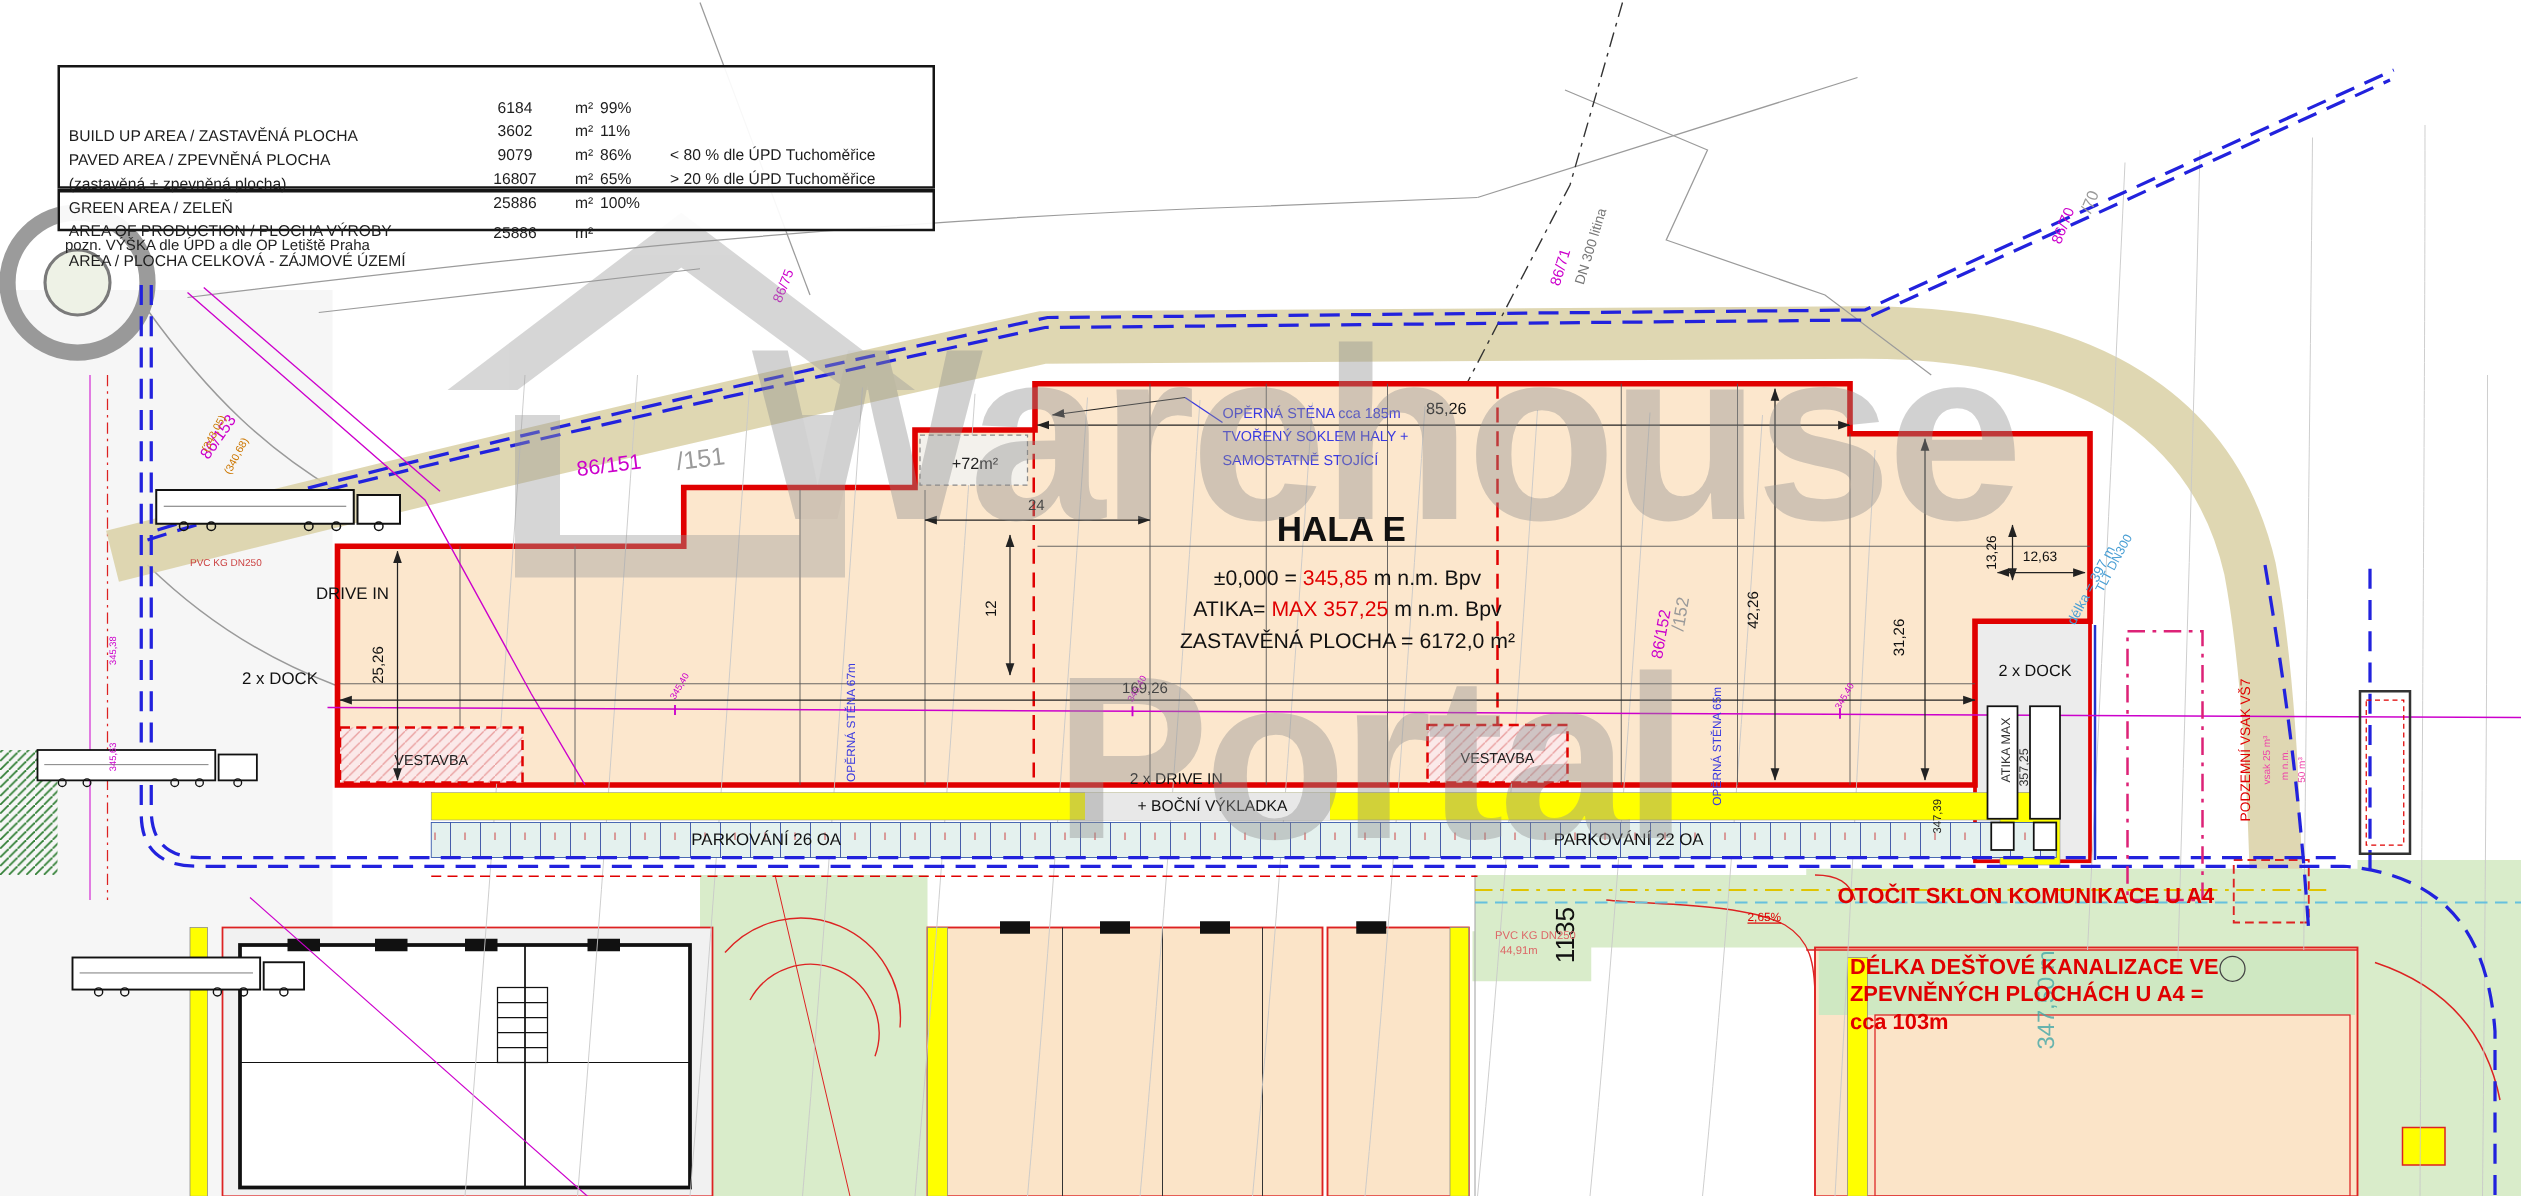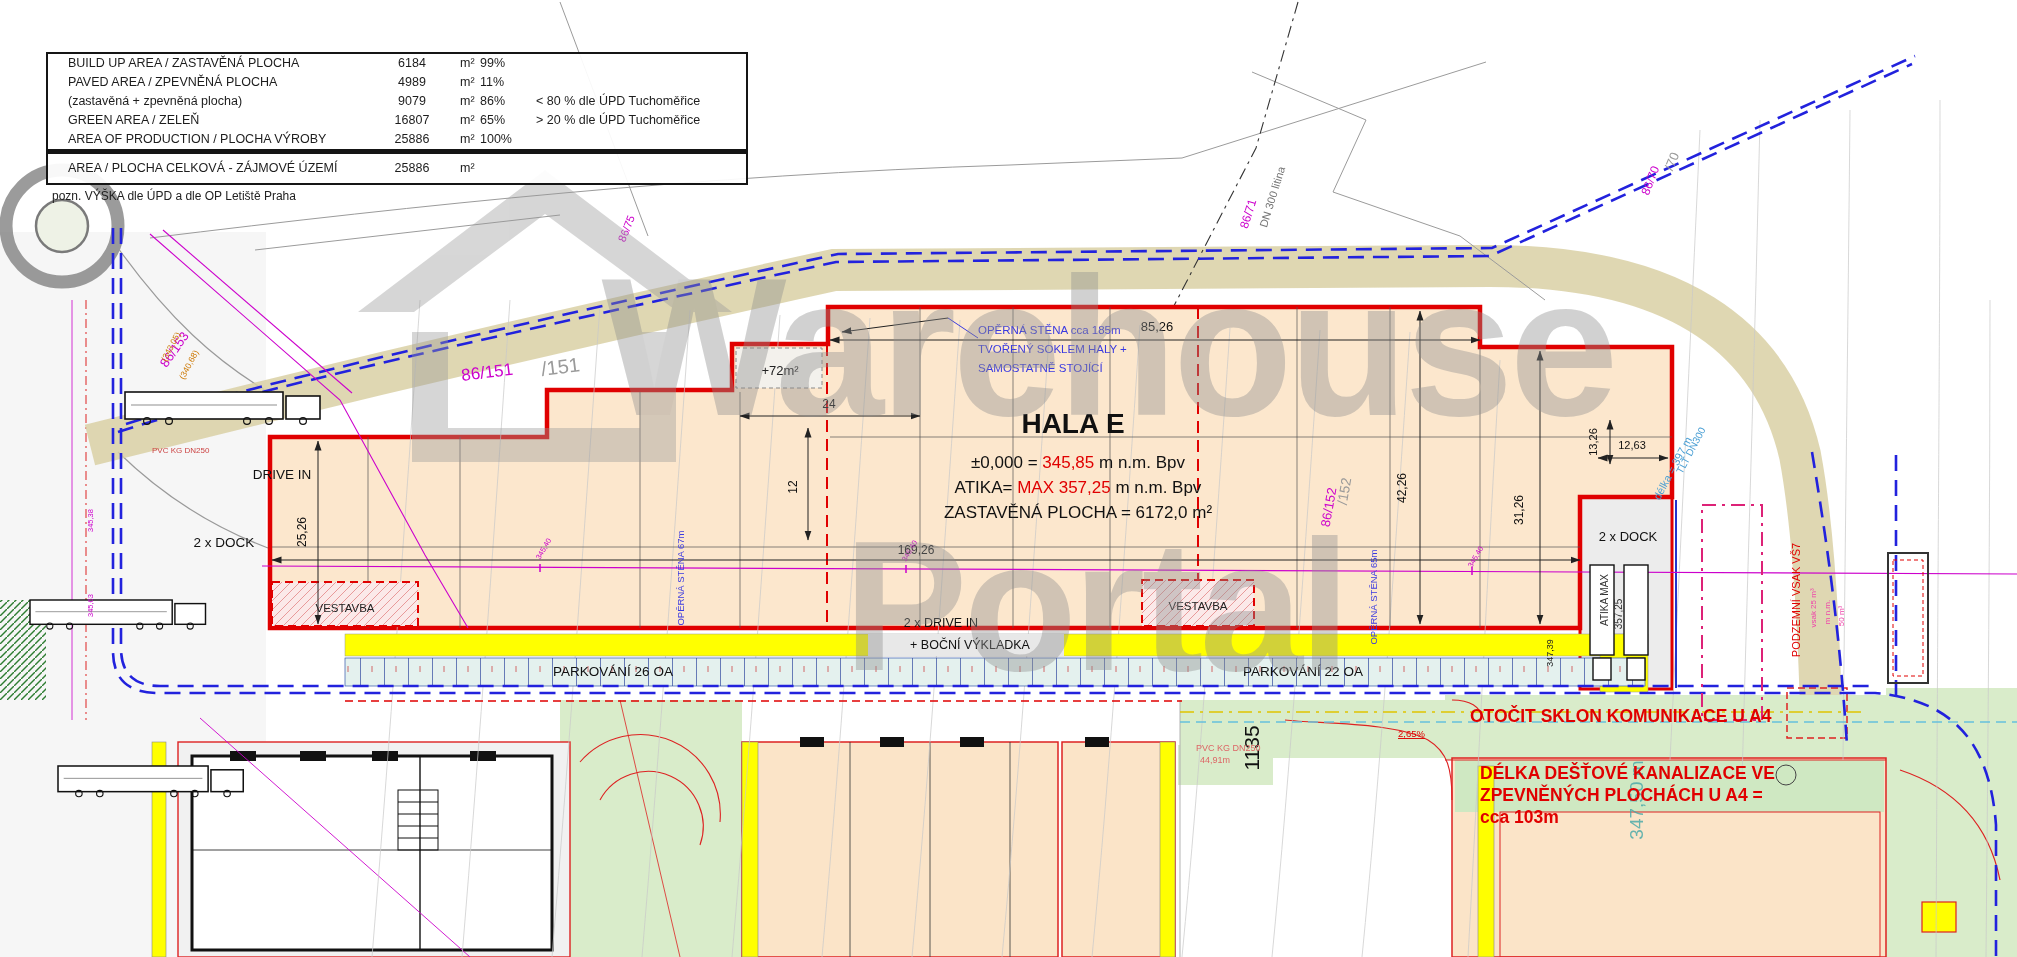--- a/index.html
+++ b/index.html
@@ -5,21 +5,21 @@
   html,body{margin:0;padding:0;background:#fff;}
   .stage{position:relative;width:2017px;height:957px;background:#ffffff;overflow:hidden;
          font-family:"Liberation Sans",sans-serif;}
   .stage svg{position:absolute;left:0;top:0;}
   svg text{font-family:"Liberation Sans",sans-serif;}
   
   .areatable{position:absolute;left:46px;top:52px;width:702px;color:#1d1d1d;
              font-size:12.5px;line-height:19px;}
   .tbox{border:2px solid #151515;background:rgba(255,255,255,.93);}
   .trow{display:grid;grid-template-columns:336px 56px 30px 52px auto;height:19px;align-items:center;}
-  .trow .lab{padding-left:20px;white-space:nowrap;}
+  .trow .lab{padding-left:7px;white-space:nowrap;margin-top:46px;}
   .trow .val{text-align:center;}
   .trow .unit{padding-left:20px;}
   .trow .pct{padding-left:10px;}
   .trow .note{padding-left:14px;white-space:nowrap;}
   .totalbox{border:2px solid #151515;border-top-width:3px;background:rgba(255,255,255,.93);}
   .totalbox .trow{grid-template-columns:336px 56px auto;height:29px;}
   .footnote{padding:2px 0 0 6px;font-size:12px;color:#222;}
 </style>
 </head>
 <body>
@@ -328,21 +328,21 @@
   <div class="tbox">
     <div class="trow">
       <span class="lab">BUILD UP AREA / ZASTAVĚNÁ PLOCHA</span>
       <span class="val">6184</span>
       <span class="unit">m²</span>
       <span class="pct">99%</span>
       <span class="note"></span>
     </div>
     <div class="trow">
       <span class="lab">PAVED AREA / ZPEVNĚNÁ PLOCHA</span>
-      <span class="val">4989</span>
+      <span class="val">3602</span>
       <span class="unit">m²</span>
       <span class="pct">11%</span>
       <span class="note"></span>
     </div>
     <div class="trow">
       <span class="lab">(zastavěná + zpevněná plocha)</span>
       <span class="val">9079</span>
       <span class="unit">m²</span>
       <span class="pct">86%</span>
       <span class="note">&lt; 80 % dle  ÚPD Tuchoměřice</span>

